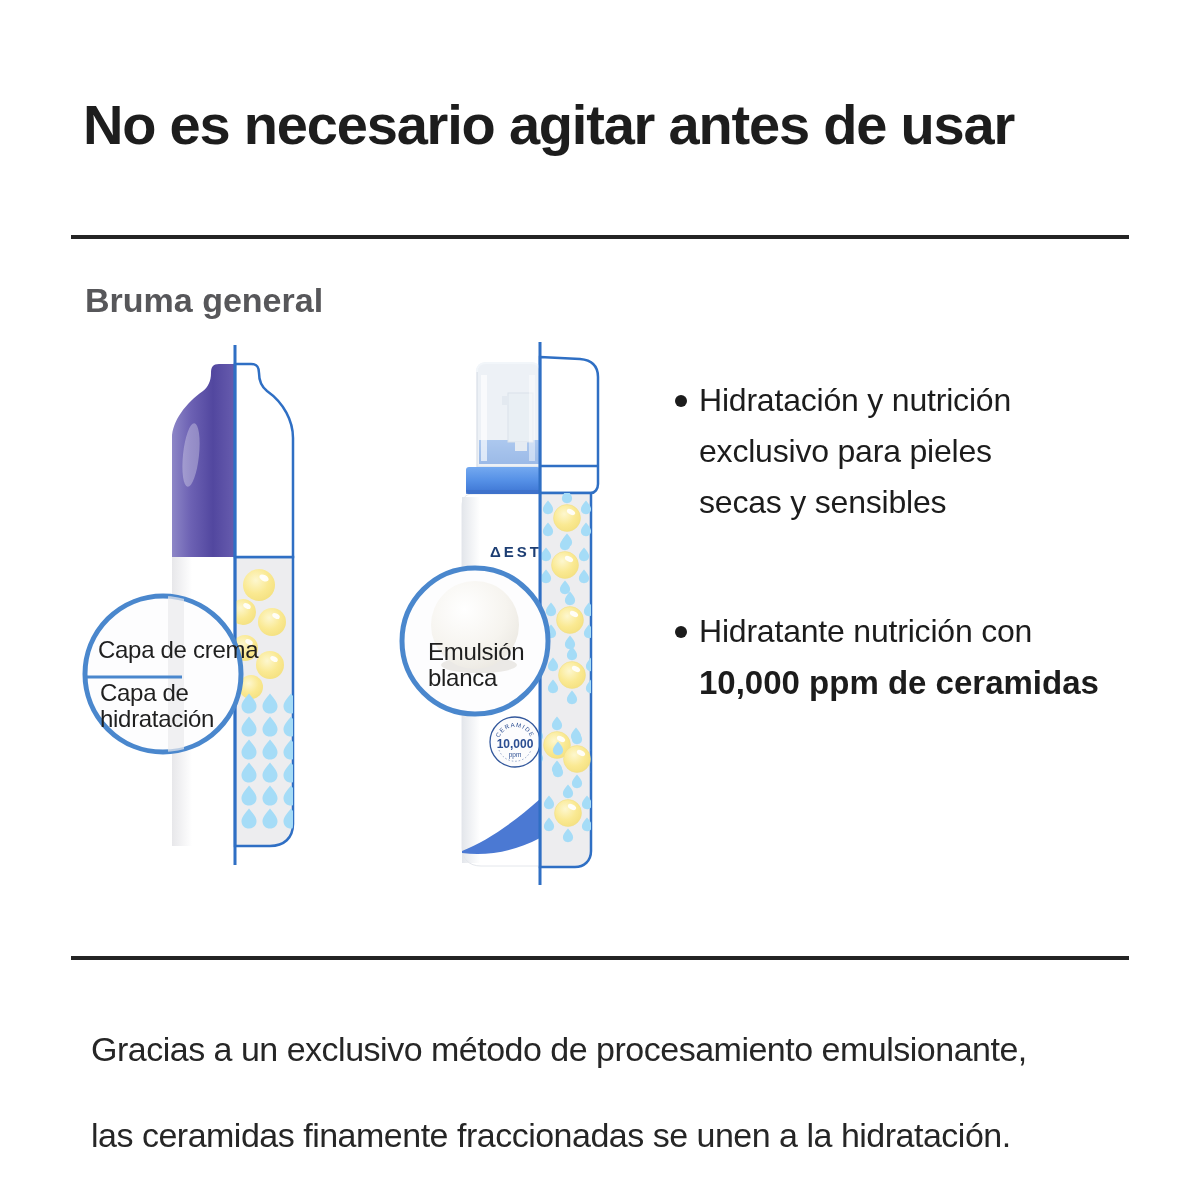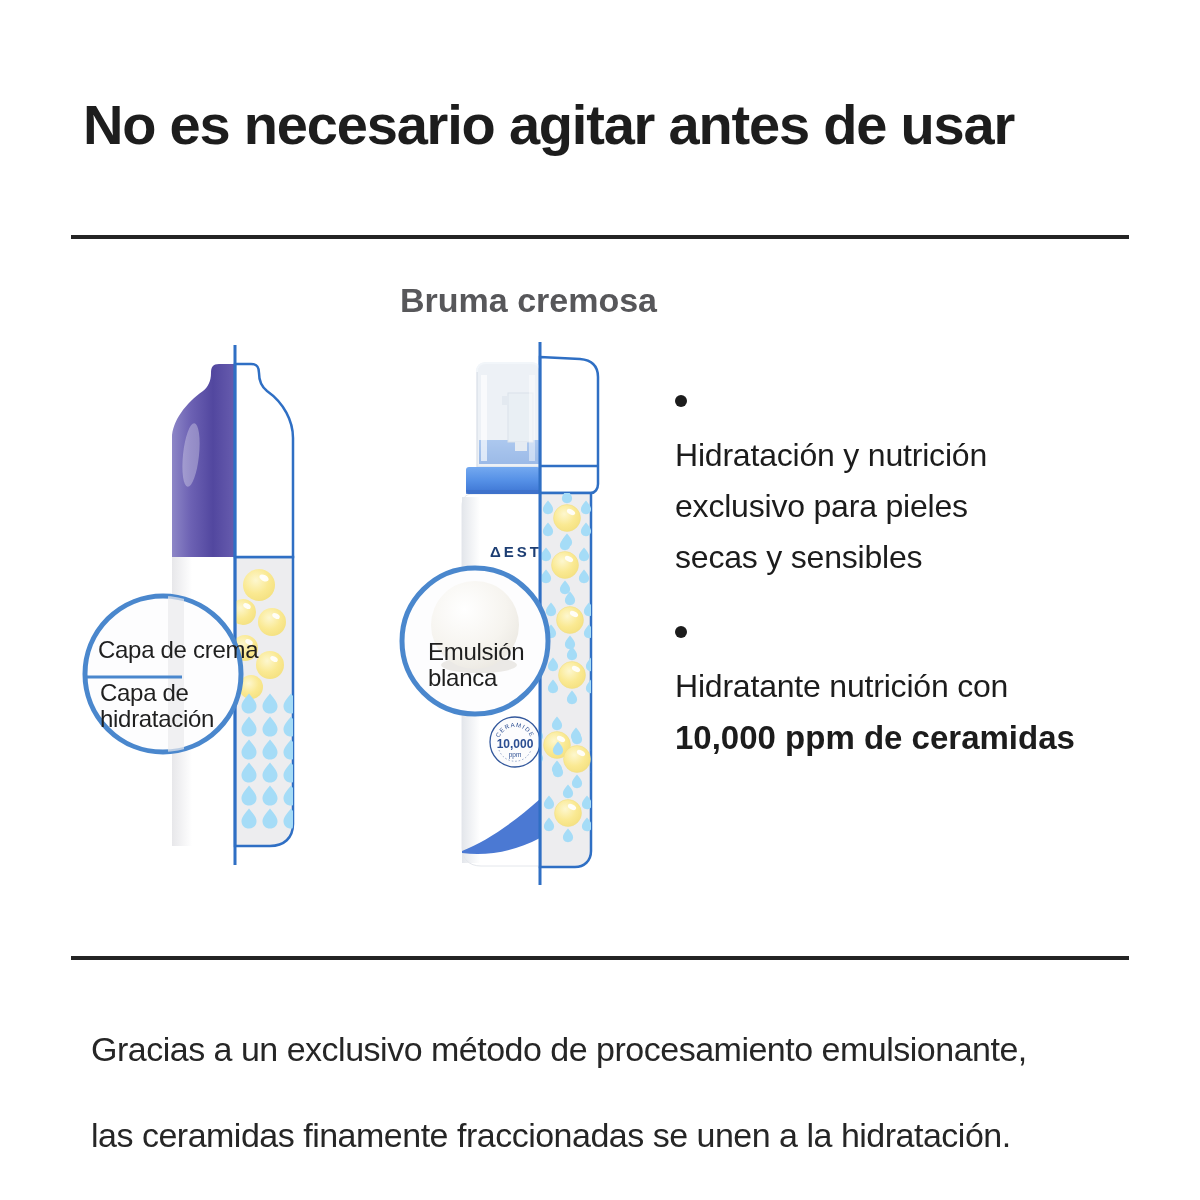--- a/index.html
+++ b/index.html
@@ -10,41 +10,41 @@
   .divider{position:absolute;left:71px;width:1058px;height:4px;background:var(--divider-dark,#242424);}
   .divider.top{top:235px;}
   .divider.bottom{top:956px;}
   .col-label{position:absolute;top:281px;font-size:34px;font-weight:700;
              color:var(--label-gray,#57575a);letter-spacing:0;white-space:nowrap;}
   .col-label.general{left:85px;}
   .col-label.cremosa{left:400px;}
   .bottle-svg{position:absolute;}
   #bottle-general{left:70px;top:340px;}
   #bottle-cremosa{left:395px;top:335px;}
-  .bullet{position:absolute;left:675px;display:flex;gap:23px;flex-direction:column;}
+  .bullet{position:absolute;left:675px;display:flex;gap:12px;}
   .bullet .dot{width:12px;height:12px;border-radius:50%;background:#1c1c1c;margin-top:20px;flex:none;}
   .bullet-lines{font-size:32px;line-height:51px;color:var(--body-text,#1c1c1c);letter-spacing:-0.2px;white-space:nowrap;}
   .bullet-lines .bold{font-size:33px;font-weight:700;letter-spacing:0;}
   .footer-line{position:absolute;left:91px;font-size:34px;color:#262626;
                letter-spacing:-0.5px;white-space:nowrap;}
   .footer-line.l1{top:1030px;}
   .footer-line.l2{top:1085px;margin-top:31px;}
   .callout-circle{fill:#fdfdfe;stroke:var(--callout-border-blue,#4a87cd);stroke-width:5;}
   .callout-text{font-size:24px;fill:#1f1f1f;font-weight:500;letter-spacing:-0.3px;}
   .badge-navy{fill:var(--badge-navy,#2c4e92);}
 </style>
 </head>
 <body>
 
 <div class="canvas">
 
   <div class="title">No es necesario agitar antes de usar</div>
   <div class="divider top"></div>
 
-  <div class="col-label cremosa">Bruma cremosa</div>
+  <div class="col-label general">Bruma general</div>
 
   <svg id="bottle-general" class="bottle-svg" width="260" height="540" viewBox="0 0 260 540">
     <defs>
       <linearGradient id="capGrad" x1="0" y1="0" x2="1" y2="0">
         <stop offset="0" stop-color="#8d86c7"></stop>
           <stop offset="0.3" stop-color="#6c61b3"></stop>
         <stop offset="0.65" stop-color="#52479f"></stop>
           <stop offset="1" stop-color="#675cae"></stop>
       </linearGradient>
       <radialGradient id="bubbleGrad" cx="0.4" cy="0.35" r="0.75">

